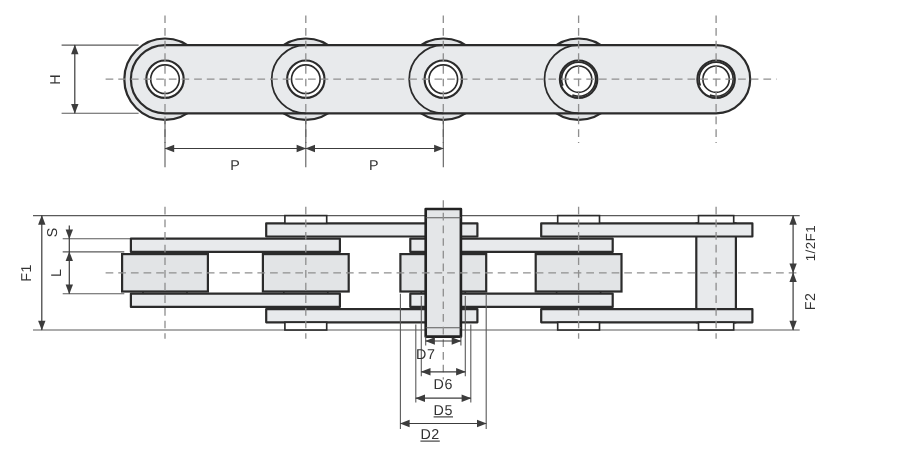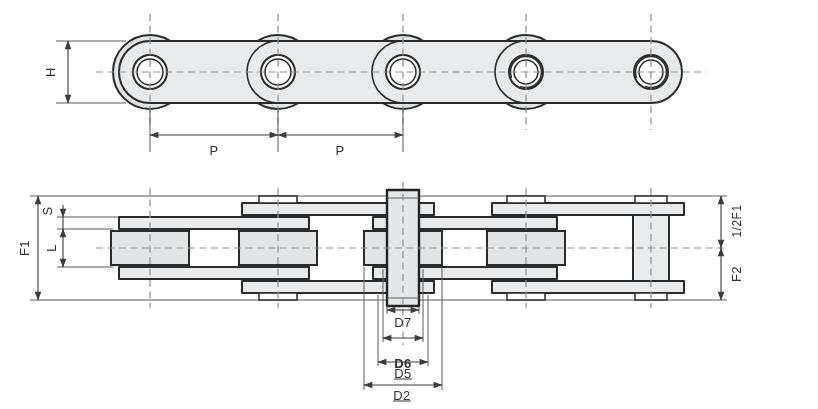--- a/index.html
+++ b/index.html
@@ -200,21 +200,21 @@
   <div class="dim-label rot" style="left:24px;top:248px;">F1</div>
 
   <div class="dim-label rot" style="left:47px;top:211px;">S</div>
 
   <div class="dim-label rot" style="left:51px;top:248px;">L</div>
 
   <div class="dim-label rot" style="left:737px;top:221px;font-size:12px;">1/2F1</div>
 
   <div class="dim-label rot" style="left:736px;top:274px;">F2</div>
 
-  <div class="dim-label" style="left:403px;top:322px;">D7</div>
-
-  <div class="dim-label" style="left:403px;top:363px;font-weight:bold;">D6</div>
+  <div class="dim-label" style="left:387px;top:322px;">D7</div>
+
+  <div class="dim-label" style="left:403px;top:349px;">D6</div>
 
   <div class="dim-label" style="left:403px;top:373px;text-decoration:underline;">D5</div>
 
-  <div class="dim-label" style="left:402px;top:395px;text-decoration:underline;">D2</div>
+  <div class="dim-label" style="left:391px;top:395px;text-decoration:underline;">D2</div>
 
 </div>
 
 </body></html>

